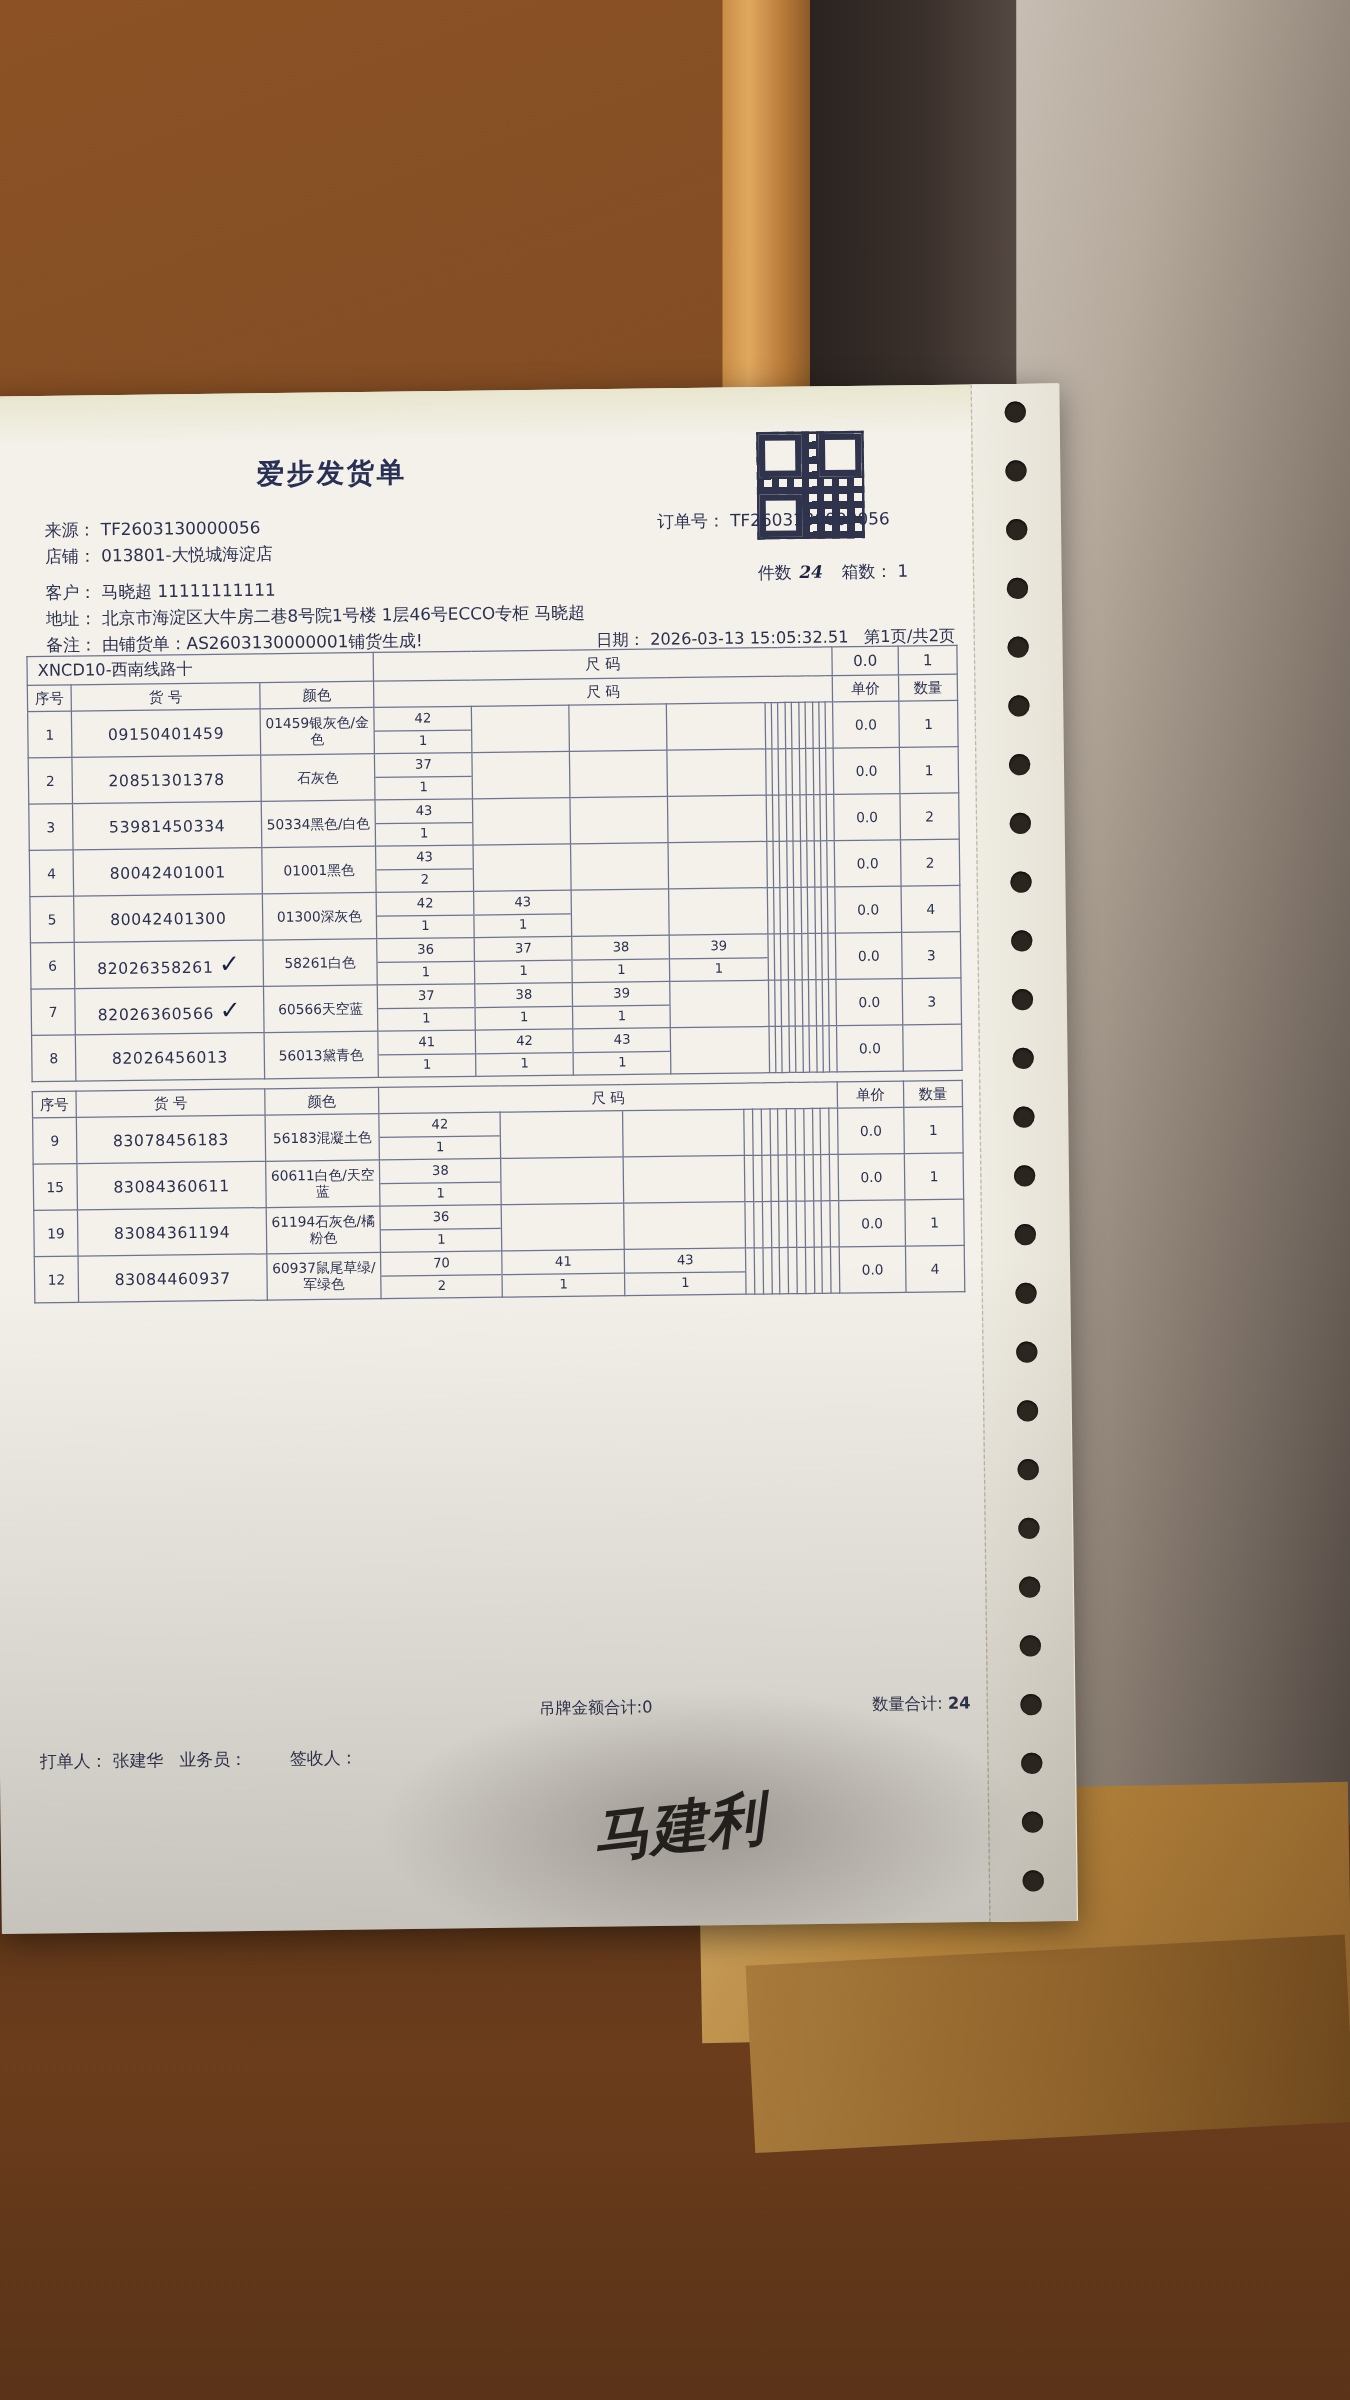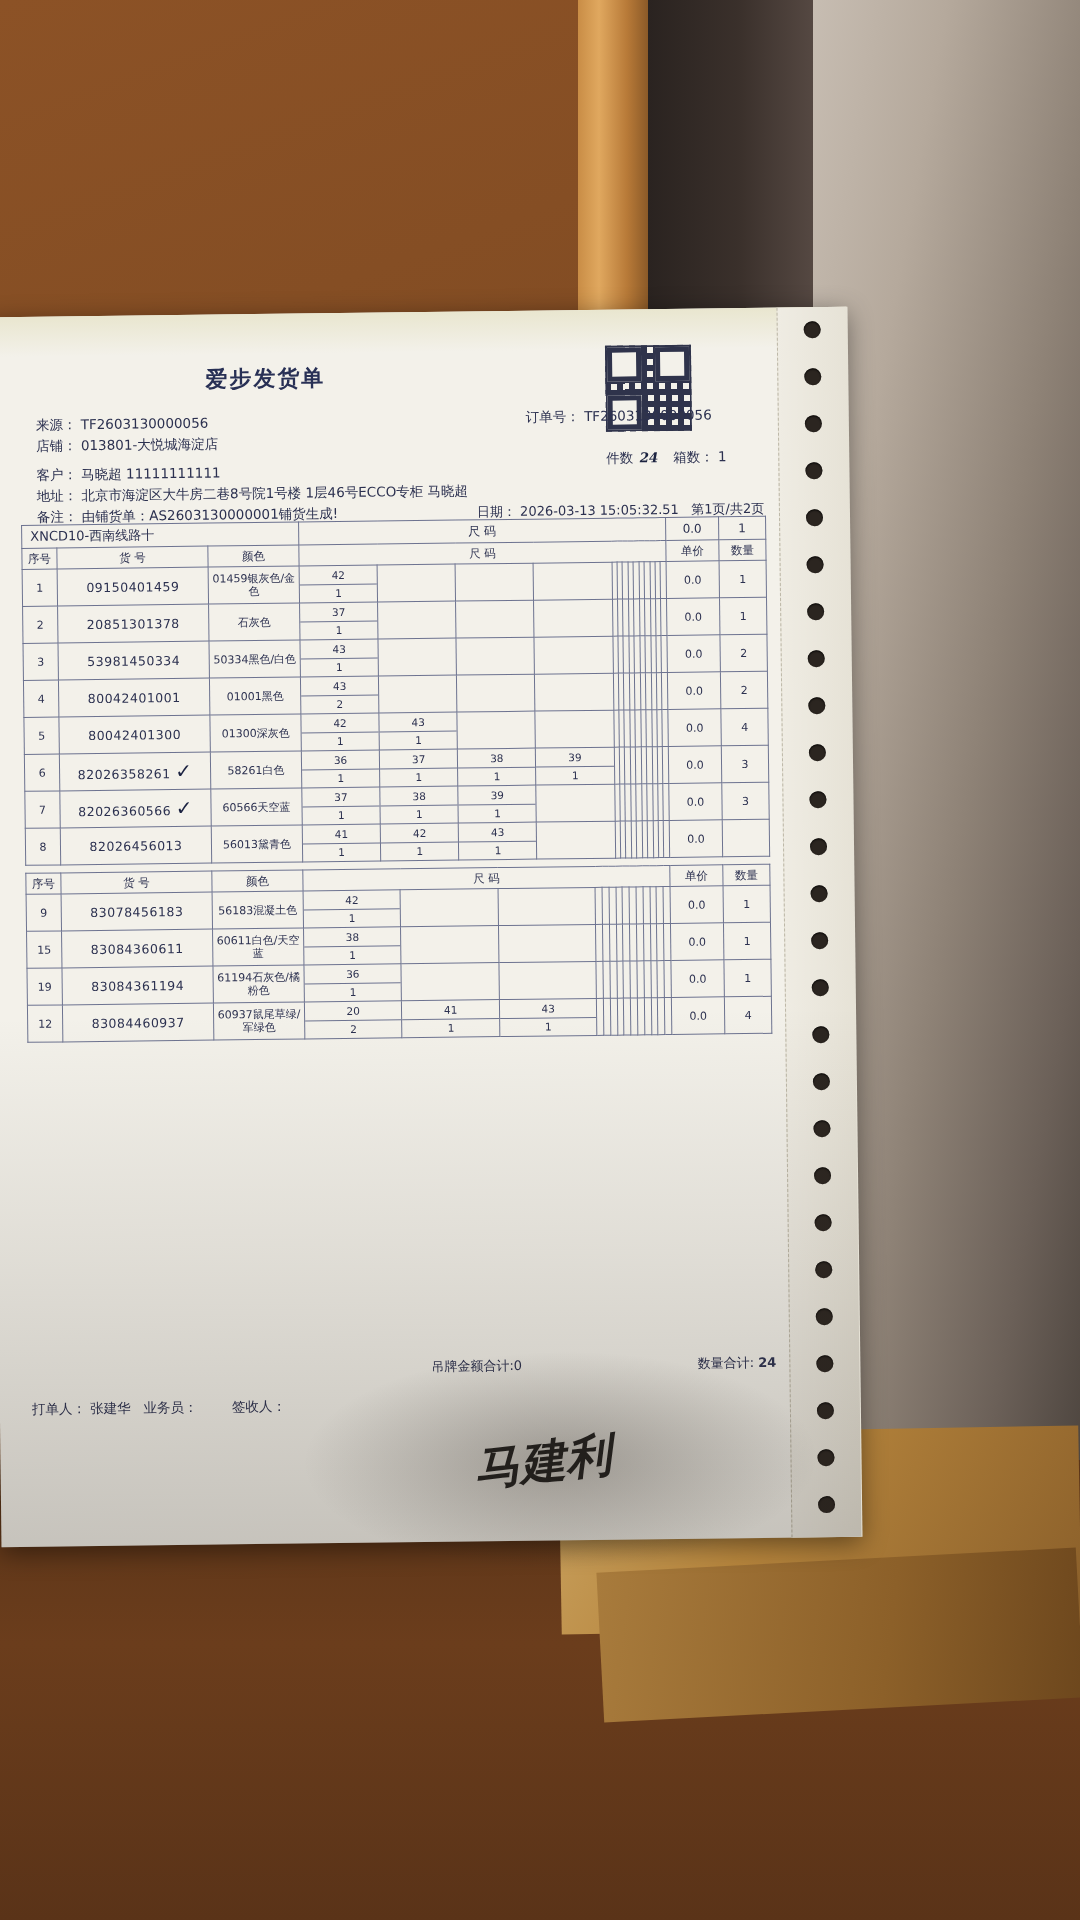--- a/index.html
+++ b/index.html
@@ -599,21 +599,21 @@
               <td></td>
               <td>0.0</td>
               <td>1</td>
             </tr>
             <tr class="prod-row">
               <td>12</td>
               <td class="cell-code">83084460937</td>
               <td class="cell-color">60937鼠尾草绿/军绿色</td>
               <td>
                 <div class="size-pair">
-                  <div class="sz">20</div>
+                  <div class="sz">70</div>
                   <div class="qt">2</div>
                 </div>
               </td>
               <td>
                 <div class="size-pair">
                   <div class="sz">41</div>
                   <div class="qt">1</div>
                 </div>
               </td>
               <td>

